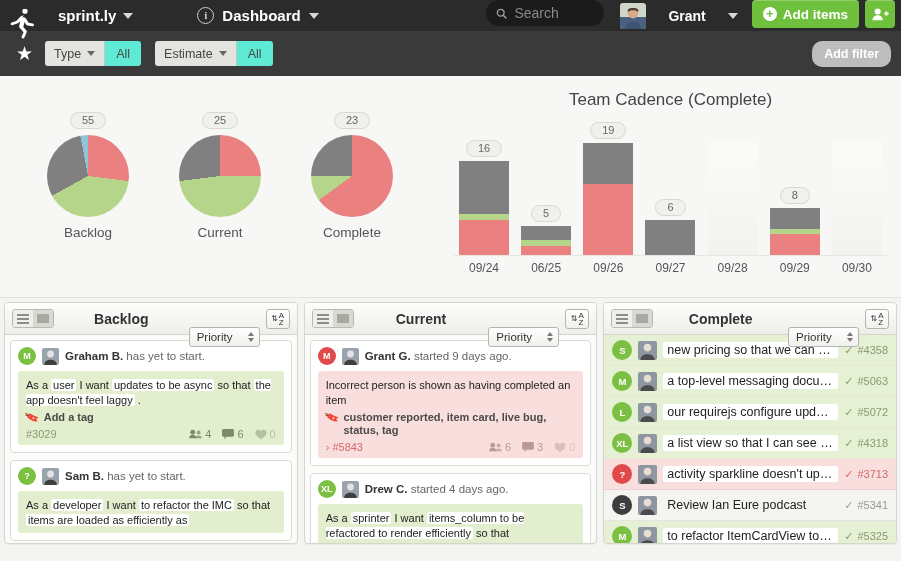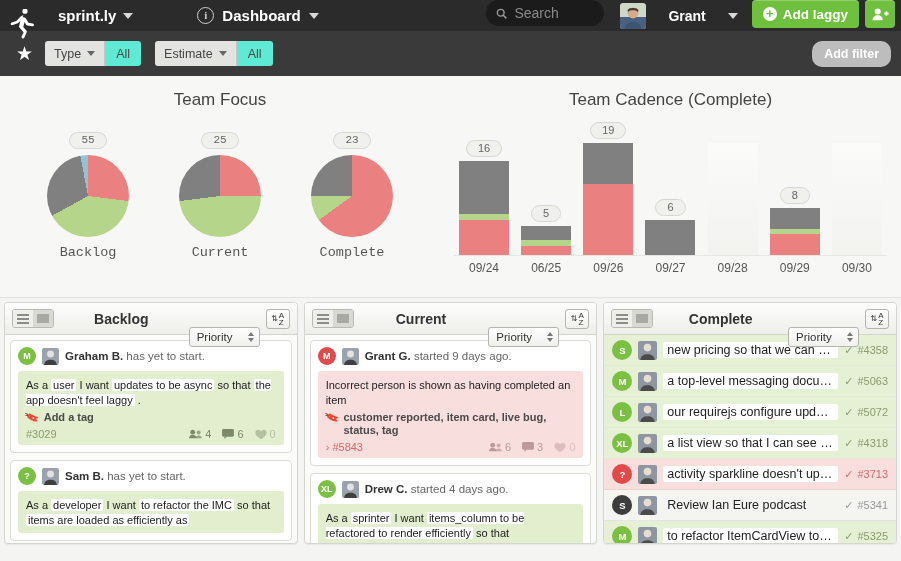--- a/index.html
+++ b/index.html
@@ -87,21 +87,21 @@
     font-family:"Liberation Sans",sans-serif;
   }
 
   
   .charts { display:flex;height:222px;background:#f7f7f5;border-bottom:1px solid #e2e2de; }
   .chart-panel { flex:1;position:relative;padding-top:14px; }
   .chart-panel.left{flex:0 0 440px;}
   .chart-title { text-align:center;font-size:17px;color:#444;font-weight:normal; }
 
   .pies { display:flex;justify-content:space-around;margin-top:22px;padding:0 22px; }
-  .pie-col { text-align:center;width:112px;font-family:Liberation Mono, monospace; }
+  .pie-col { text-align:center;width:112px; }
   .bubble {
     display:inline-block;background:#f0f0ec;border:1px solid #d8d8d2;border-radius:10px;
     font-size:11px;color:#666;padding:1px 11px;margin-bottom:6px;line-height:13px;
   }
   .pie { width:82px;height:82px;border-radius:50%;margin:0 auto;display:block; }
   .pie-label { margin-top:8px;font-size:13.5px;color:#555; }
 
   .bars { display:flex;align-items:flex-end;justify-content:space-between;
     height:130px;margin:16px 14px 0 14px;border-bottom:1px solid #e6e6e2;padding:0 4px; }
   .bar-col { width:52px;display:flex;flex-direction:column;align-items:center;justify-content:flex-end;height:130px;position:relative; }
@@ -240,21 +240,21 @@
         <circle cx="13" cy="10" r="5.4" fill="#d7ab8a"></circle>
         <path d="M5 26c0-4.5 3.6-7.2 8-7.2s8 2.7 8 7.2z" fill="#3d5570"></path>
         <path d="M7.6 7.5c0-3.3 10.8-3.3 10.8 0 0 1-.5 1.6-.5 1.6-.6-2.5-9.3-2.5-9.8 0 0 0-.5-.6-.5-1.6z" fill="#4a3a2e"></path>
       </svg>
       <span class="uname">Grant</span>
       <span class="caret"></span>
     </div>
 
     <button class="btn-add">
       <span class="plus-circ">+</span>
-      <span>Add laggy</span>
+      <span>Add items</span>
     </button>
     <button class="btn-invite">
       <svg width="17" height="14" viewBox="0 0 18 14">
         <circle cx="6" cy="4.3" r="3.2" fill="#fff"></circle>
         <path d="M.6 13.5c0-3.3 2.4-5.2 5.4-5.2s5.4 1.9 5.4 5.2z" fill="#fff"></path>
         <rect x="13" y="5.6" width="4.6" height="1.8" fill="#fff"></rect>
         <rect x="14.4" y="4.2" width="1.8" height="4.6" fill="#fff"></rect>
       </svg>
     </button>
   </div>
@@ -273,21 +273,20 @@
         <span>Estimate</span>
         <span class="caret-dk"></span>
       </div>
       <div class="val">All</div>
     </div>
     <button class="addfilter">Add filter</button>
   </div>
 
   <div class="charts">
     <div class="chart-panel left">
-      <div class="chart-title">Team Focus</div>
       <div class="pies" id="pies">
           <div class="pie-col"><div class="bubble">55</div><div class="pie" style="background:conic-gradient(#ea8080 0% 27%,#b5d68a 27% 67%,#808080 67% 97%,#8fc3d8 97% 100%)"></div><div class="pie-label">Backlog</div></div>
           <div class="pie-col"><div class="bubble">25</div><div class="pie" style="background:conic-gradient(#ea8080 0% 25%,#b5d68a 25% 73%,#808080 73% 100%)"></div><div class="pie-label">Current</div></div>
           <div class="pie-col"><div class="bubble">23</div><div class="pie" style="background:conic-gradient(#ea8080 0% 65%,#b5d68a 65% 75%,#808080 75% 100%)"></div><div class="pie-label">Complete</div></div>
         </div>
     </div>
     <div class="chart-panel">
       <div class="chart-title">Team Cadence (Complete)</div>
       <div class="bars" id="bars">
           <div class="bar-col">

